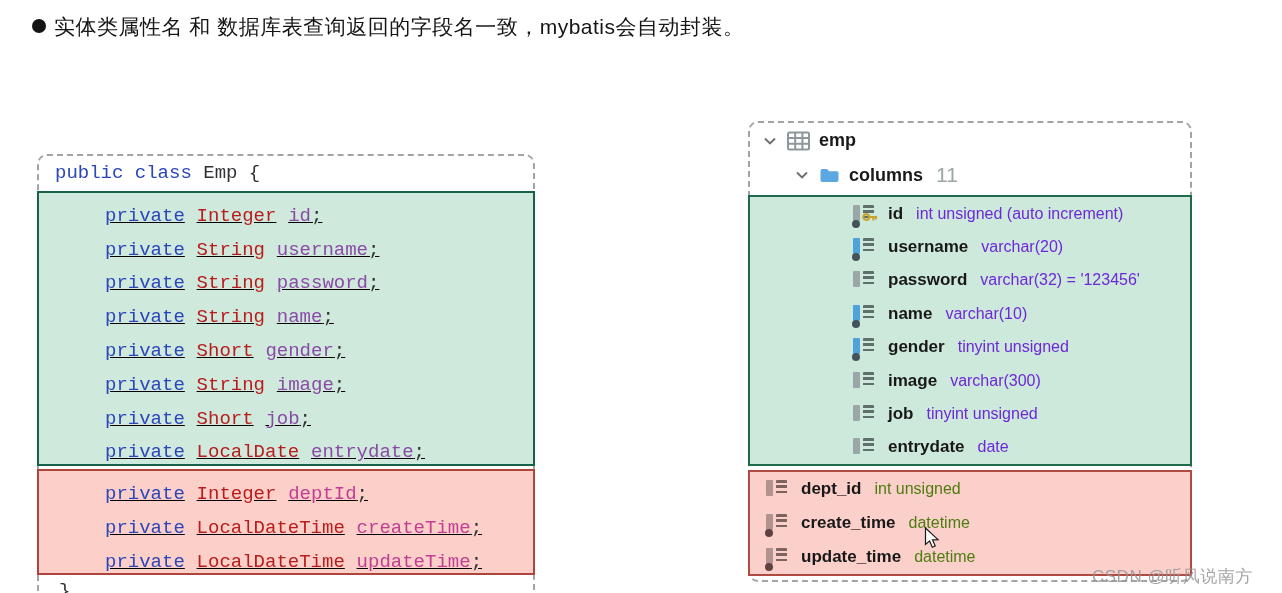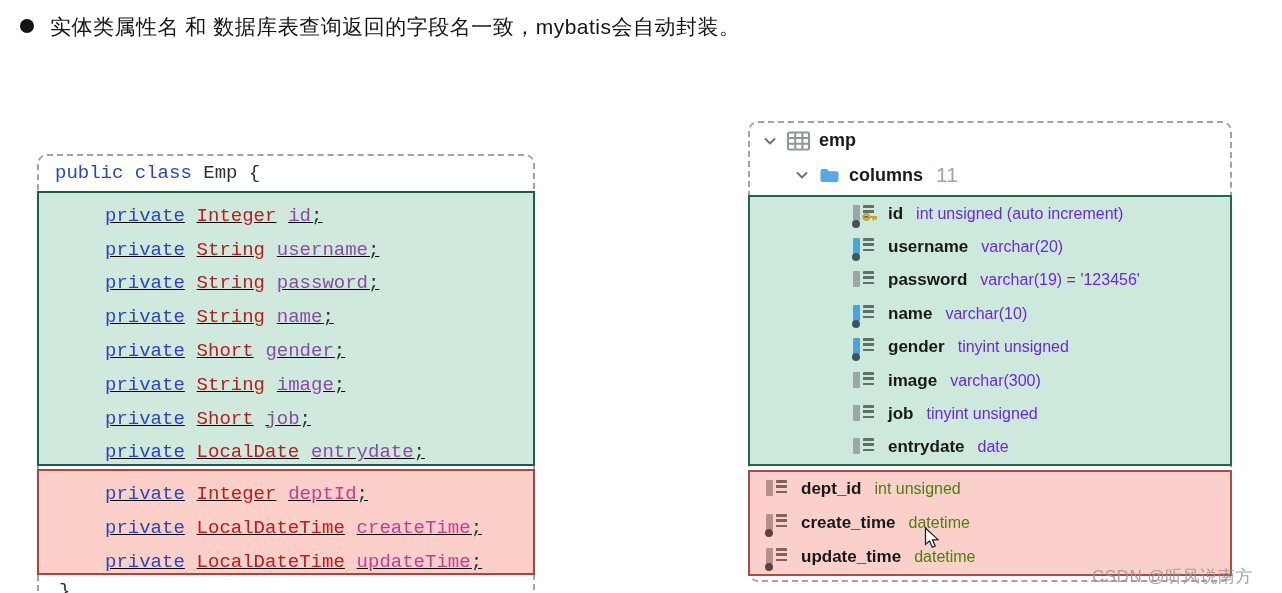--- a/index.html
+++ b/index.html
@@ -3,31 +3,31 @@
 <meta charset="utf-8">
 <style>
   * { margin:0; padding:0; box-sizing:border-box; }
   html,body { background:#ffffff; }
   .stage {
     position:relative; width:1282px; height:593px; background:#ffffff;
     font-family:"Liberation Sans","DejaVu Sans",sans-serif; overflow:hidden;
   }
 
   
-  .bullet-row { position:absolute; left:20px; display:flex; gap:16px; align-items:flex-start;
+  .bullet-row { position:absolute; left:32px; display:flex; gap:8px; align-items:flex-start;
     font-size:21px; color:#151515; letter-spacing:0.5px; }
   .bullet-row.b1 { top:13px; }
   .bullet-row.b2 { top:63px; }
   .bullet-dot { width:14px; height:14px; border-radius:50%; background:#141414; margin-top:6px; flex:0 0 auto; }
 
   
   .panel { position:absolute; top:121px; height:461px; border:2px dashed #a3a3a3;
     border-radius:10px; background:#ffffff; }
   .code-panel { left:37px;  width:498px;margin-top:33px; }
-  .db-panel   { left:748px; width:484px; }
+  .db-panel   { left:748px; width:444px; }
 
   
   .code { font-family:"Liberation Mono","DejaVu Sans Mono",monospace; font-size:19px; }
   .code-header { position:absolute; top:6px; left:16px; white-space:nowrap; }
   .kw  { color:#2b46bb; }
   .kw.m  { margin-right:0.62em; }
   .ty  { color:#b91c1c; margin-right:0.62em; }
   .pl  { color:#2f2f34; }
   .fd  { color:#8a4aa6; }
   .fd.red { color:#c23d93; }
@@ -208,21 +208,21 @@
           </span>
         <span class="cname">username</span>
         <span class="ctype">varchar(20)</span>
       </div>
       <div class="db-row">
         <span class="colicon">
             <span class="bar"></span>
             <span class="lines"></span>
           </span>
         <span class="cname">password</span>
-        <span class="ctype">varchar(19) = '123456'</span>
+        <span class="ctype">varchar(32) = '123456'</span>
       </div>
       <div class="db-row">
         <span class="colicon">
             <span class="bar blue"></span>
             <span class="lines"></span>
             <span class="dot"></span>
           </span>
         <span class="cname">name</span>
         <span class="ctype">varchar(10)</span>
       </div>

